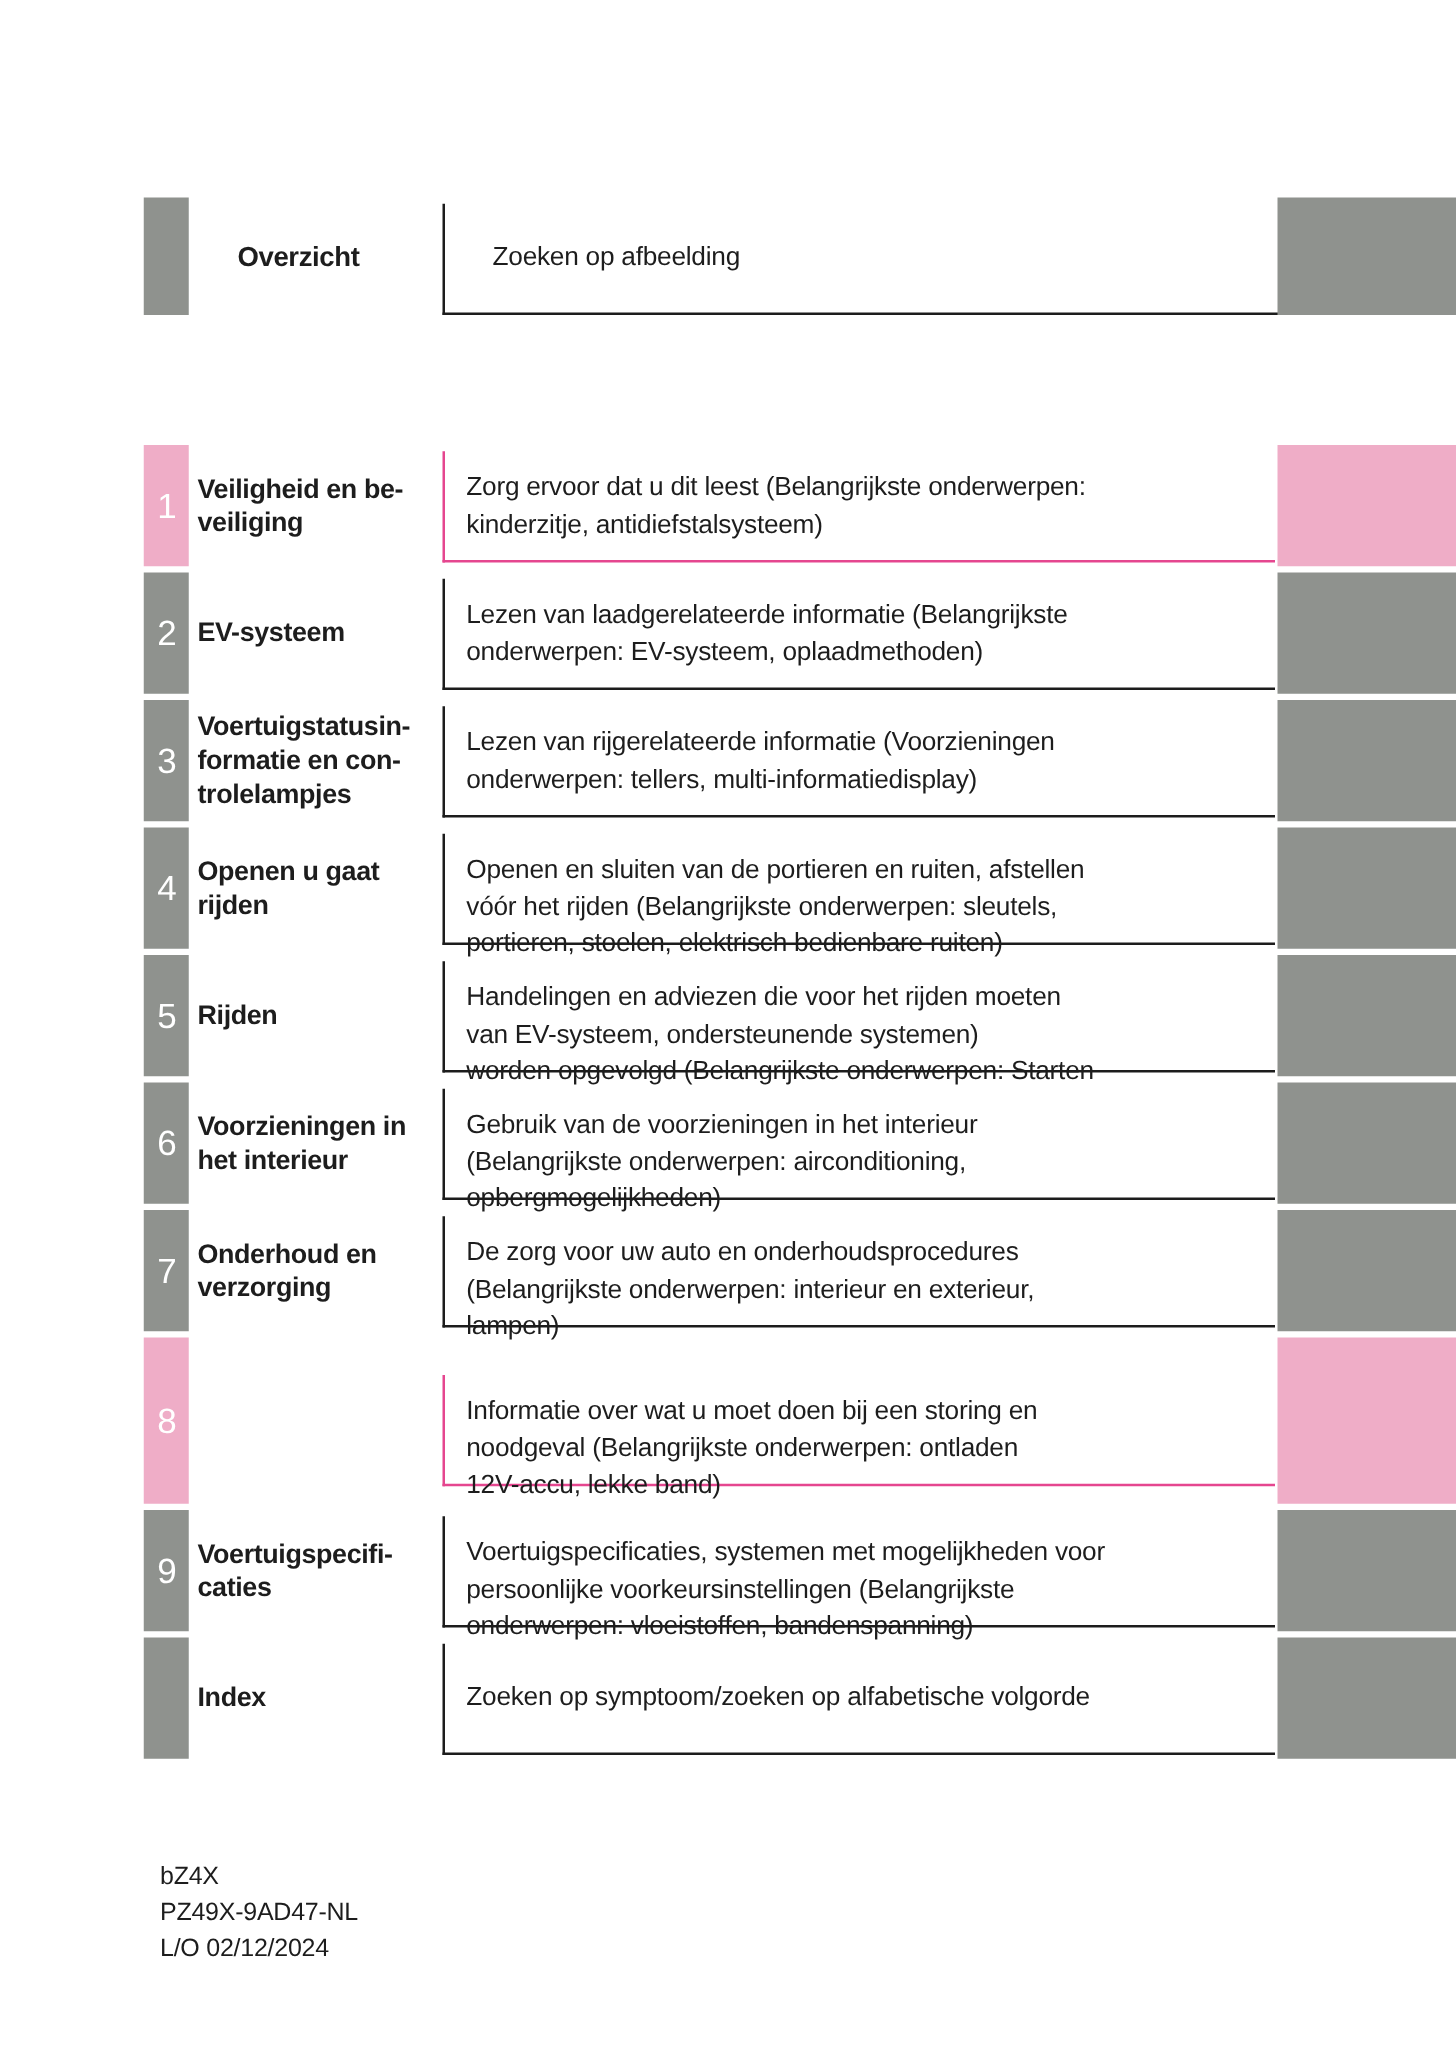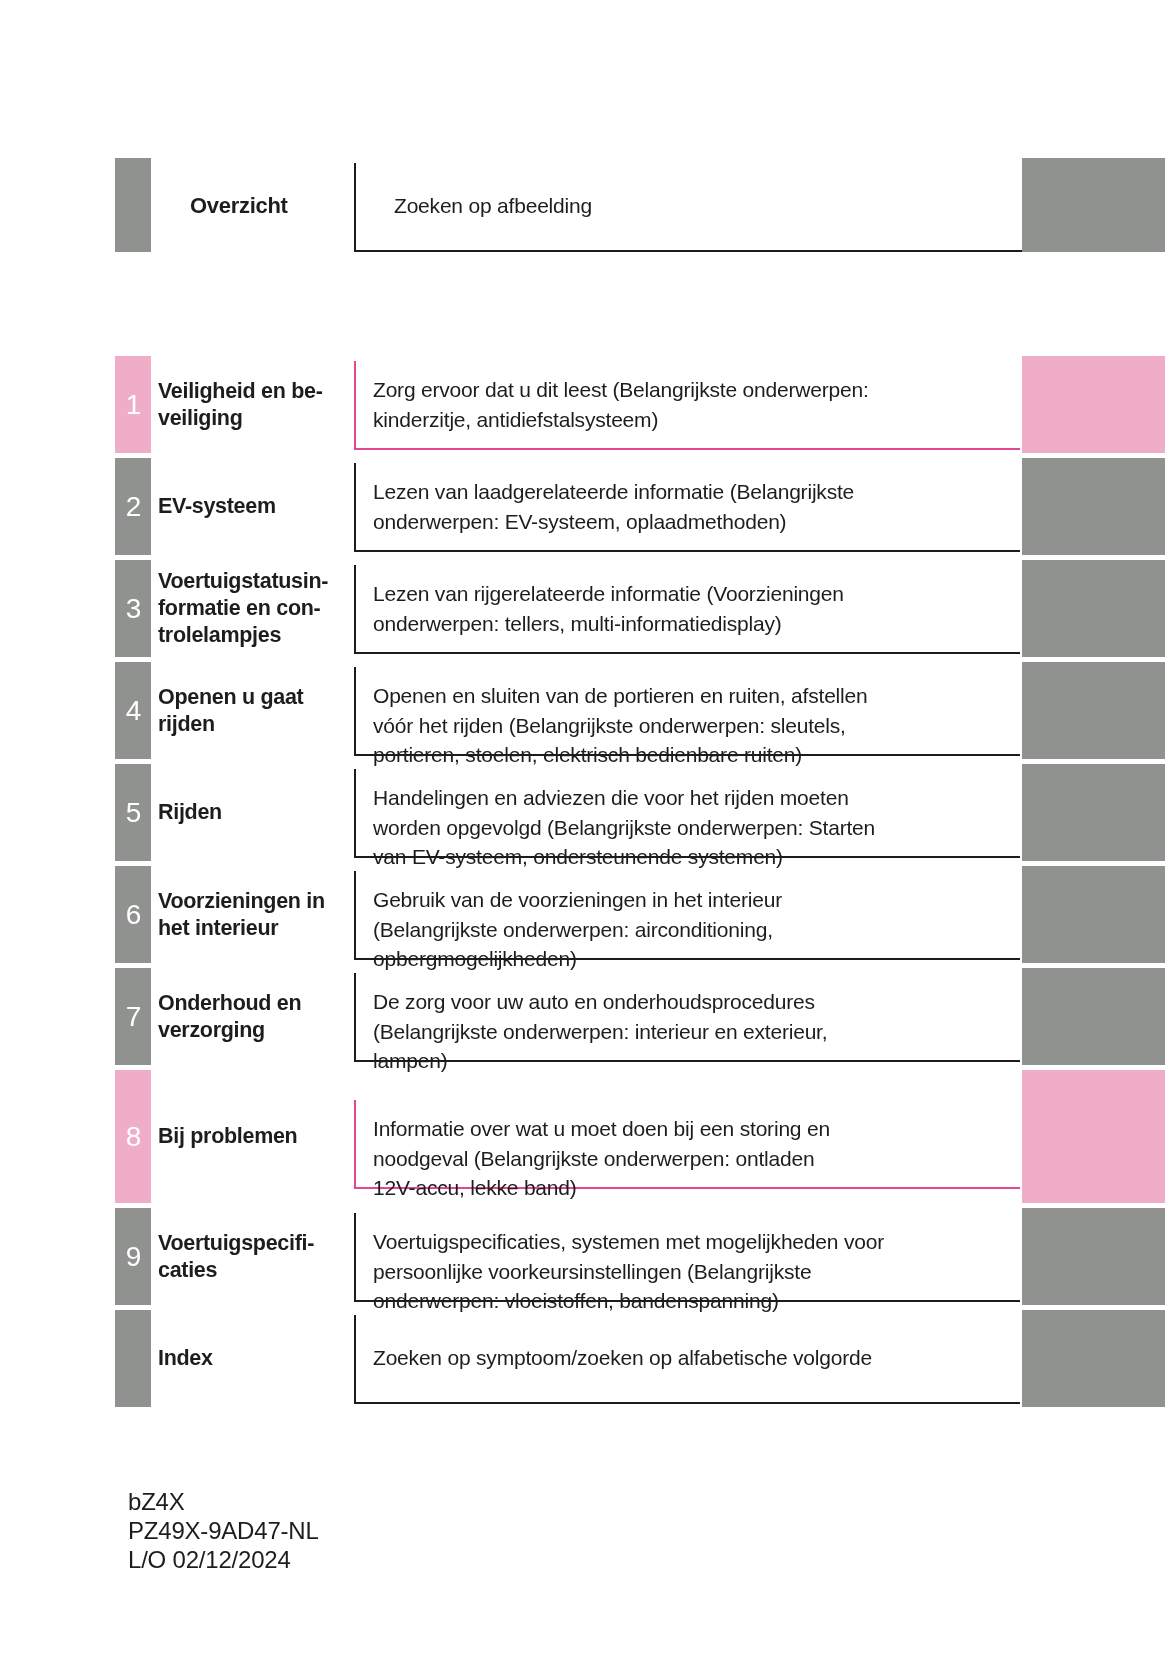--- a/index.html
+++ b/index.html
@@ -61,21 +61,21 @@
   
   .top-row { position: absolute; top: 158px; left: 0; right: 0; height: 94px; }
   .top-row .label { font-size: 22px; margin-left: 32px; }
   .top-row .descbox { top: 5px; height: 87px; padding-left: 21px; }
 
   
   .toc-rows { position: absolute; top: 356px; left: 0; right: 0; }
 
   
   .footer { position: absolute; left: 128px; top: 1487px; }
-  .footer div { font-size: 24px; line-height: 29px; letter-spacing: -0.2px; }
+  .footer div { font-size: 20px; line-height: 29px; letter-spacing: -0.2px; }
 </style>
 </head>
 <body>
 
 <div class="page">
 
   <div class="row top-row">
     <div class="tab"></div>
     <div class="label">
       <div>Overzicht</div>
@@ -157,22 +157,22 @@
       <div class="row">
     <div class="tab">
       <div class="tab-number">5</div>
     </div>
     <div class="label">
           <div>Rijden</div>
         </div>
     <div class="descbox">
       <div class="desc-text">
             <div>Handelingen en adviezen die voor het rijden moeten</div>
+            <div>van EV-systeem, ondersteunende systemen)</div>
             <div>worden opgevolgd (Belangrijkste onderwerpen: Starten</div>
-            <div>van EV-systeem, ondersteunende systemen)</div>
           </div>
     </div>
     <div class="edge-block"></div>
   </div>
       <div class="row">
     <div class="tab">
       <div class="tab-number">6</div>
     </div>
     <div class="label">
           <div>Voorzieningen in</div>
@@ -201,23 +201,20 @@
             <div>(Belangrijkste onderwerpen: interieur en exterieur,</div>
             <div>lampen)</div>
           </div>
     </div>
     <div class="edge-block"></div>
   </div>
       <div class="row pink tall">
     <div class="tab">
       <div class="tab-number">8</div>
     </div>
-    <div class="label">
-          <div>Bij problemen</div>
-        </div>
     <div class="descbox">
       <div class="desc-text">
             <div>Informatie over wat u moet doen bij een storing en</div>
             <div>noodgeval (Belangrijkste onderwerpen: ontladen</div>
             <div>12V-accu, lekke band)</div>
           </div>
     </div>
     <div class="edge-block"></div>
   </div>
       <div class="row">

